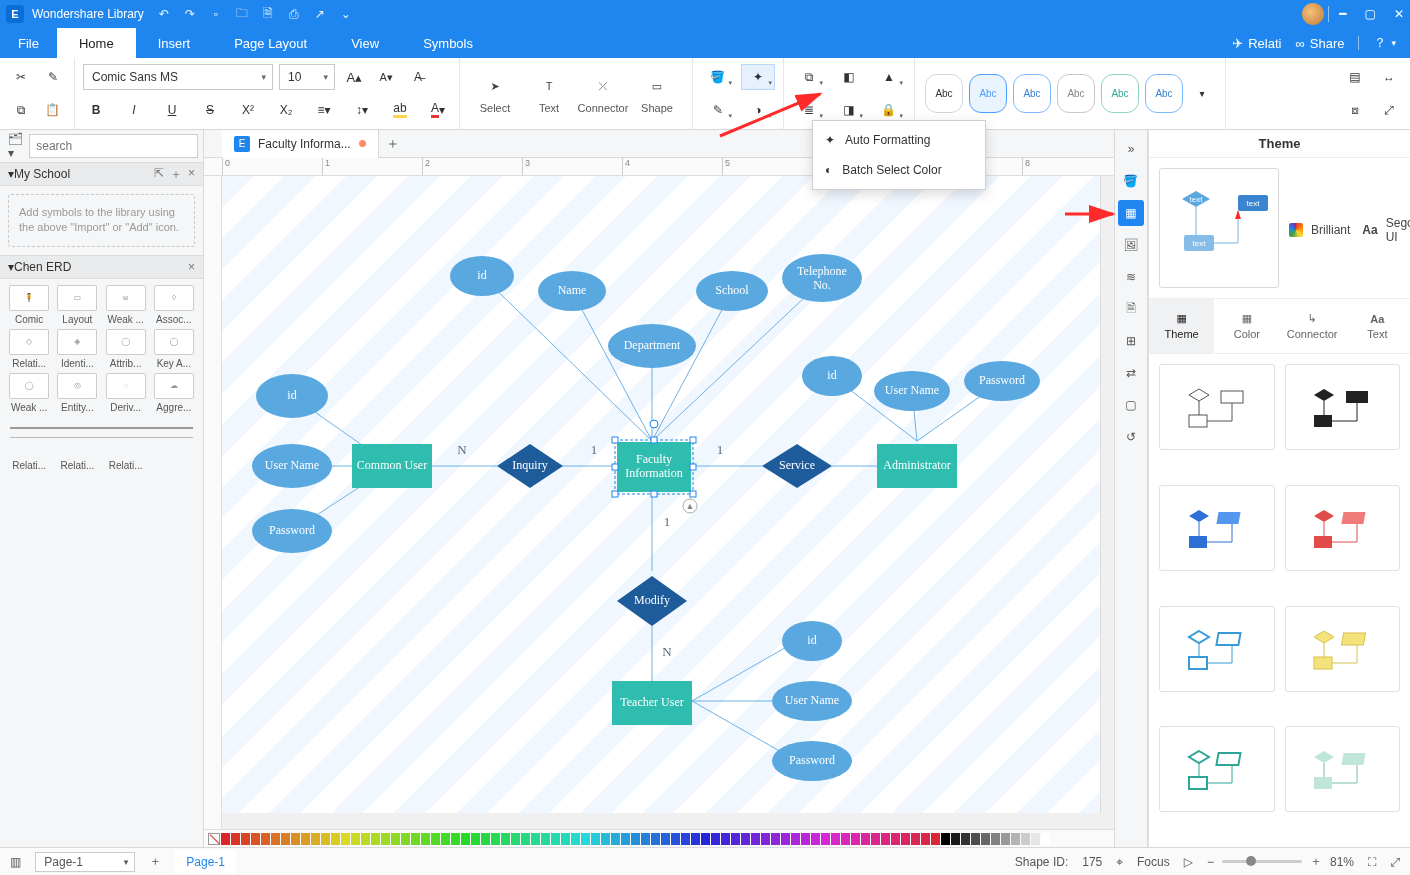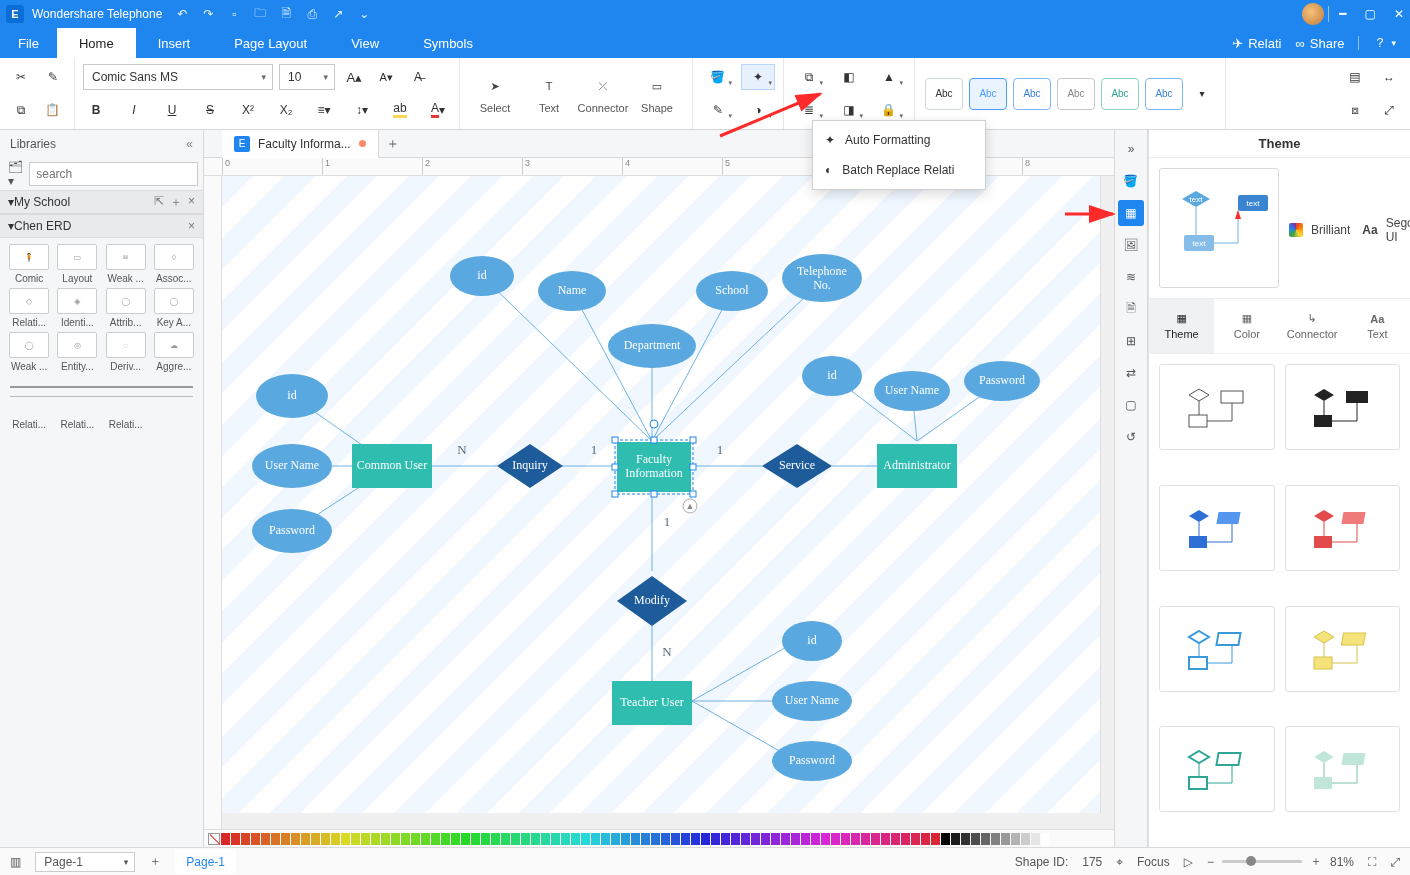--- a/index.html
+++ b/index.html
@@ -25,21 +25,21 @@
 .ribbon .group.row2 { display:grid; grid-template-rows: 1fr 1fr; gap:2px; align-content:center;}
 .ribbon .rbtn { width:26px; height:26px; display:flex; align-items:center; justify-content:center; border-radius:3px;}
 .ribbon .combo { height:26px; border:1px solid #c9c9c9; background:#fff; display:flex; align-items:center; padding:0 8px; font-size:12px; gap:6px; position:relative;}
 .ribbon .combo .caret { position:absolute; right:6px; font-size:9px; color:#666;}
 .ribbon .hrow { display:flex; align-items:center; gap:6px; }
 .ribbon .big { width:54px; display:flex; flex-direction:column; align-items:center; justify-content:center; gap:3px; font-size:11px; color:#555;}
 .ribbon .big .icon { width:26px; height:26px; display:flex; align-items:center; justify-content:center; color:#444;}
 .ribbon .dd { width:34px; height:26px; border:1px solid transparent; display:flex; align-items:center; justify-content:center; position:relative;}
 .ribbon .dd.active { background:#e7f1fd; border-color:#b8d8fb;}
 .ribbon .dd .mini-caret { position:absolute; right:2px; bottom:2px; font-size:7px; color:#666;}
-.ribbon .stylebox { width:38px; height:32px; border:1px solid #cfd6e0; border-radius:4px; display:flex; align-items:center; justify-content:center; font-size:10px; }
+.ribbon .stylebox { width:38px; height:39px; border:1px solid #cfd6e0; border-radius:12px; display:flex; align-items:center; justify-content:center; font-size:10px; }
 .ribbon .stylebox.blue { border-color:#4a9eff; color:#4a9eff; background:#eaf4ff;}
 .ribbon .extras { margin-left:auto; display:flex; gap:6px; padding:6px 8px; flex-direction:column; justify-content:space-around;}
 .ribbon .extras .hrow { gap:8px;}
 .workspace { flex:1; display:flex; min-height:0; }
 
 .leftpanel { width:204px; background:#f5f6f7; border-right:1px solid #d9d9d9; display:flex; flex-direction:column; }
 .leftpanel .head { height:28px; display:flex; align-items:center; padding:0 10px; color:#555; }
 .leftpanel .head .collapse { margin-left:auto; font-size:12px; color:#888;}
 .leftpanel .searchrow { display:flex; align-items:center; gap:6px; padding:4px 8px; }
 .leftpanel .searchrow input { flex:1; height:24px; border:1px solid #ccc; padding:0 6px; font-size:12px; background:#fff;}
@@ -106,21 +106,21 @@
 .cardinality { font-family:"Comic Sans MS", cursive; fill:#5a6b7b; font-size:13px; text-anchor:middle;}
 .sel-handle { fill:#fff; stroke:#1f86ef; stroke-width:1; }
 
 .mini { width:80px; height:60px; }
 </style>
 </head>
 <body>
 
 <div class="titlebar">
   <div class="logo">E</div>
-  <span>Wondershare Telephone</span>
+  <span>Wondershare Library</span>
   <div class="qat">
     <span class="qbtn">↶</span>
     <span class="qbtn">↷</span>
     <span class="qbtn">▫</span>
     <span class="qbtn">🗀</span>
     <span class="qbtn">🗎</span>
     <span class="qbtn">⎙</span>
     <span class="qbtn">↗</span>
     <span class="qbtn">⌄</span>
   </div>
@@ -296,56 +296,53 @@
     </div>
   </div>
 
   <div class="dropdown">
     <div class="ditem">
       <span>✦</span>
       <span>Auto Formatting</span>
     </div>
     <div class="ditem">
       <span>◐</span>
-      <span>Batch Replace Relati</span>
+      <span>Batch Select Color</span>
     </div>
   </div>
 
   <svg class="redarrow" style="left:710px; top:28px; width:120px; height:60px;">
     <defs>
         <marker id="ah1" markerWidth="10" markerHeight="10" refX="8" refY="3" orient="auto">
           <path d="M0,0 L9,3 L0,6 Z" fill="#ff2a2a"></path>
         </marker>
       </defs>
     <line x1="10" y1="50" x2="110" y2="8" stroke="#ff2a2a" stroke-width="3" marker-end="url(#ah1)"></line>
   </svg>
 </div>
 
 <div class="workspace">
 
   <div class="leftpanel">
-    <div class="head">
-      <span>Libraries</span>
-      <span class="collapse">«</span>
-    </div>
     <div class="searchrow">
       <div class="sbtn">🗂▾</div>
       <input placeholder="search" style="">
       <div class="sbtn">🔍</div>
       <div class="sbtn" style="flex-direction:column;font-size:8px;line-height:8px;">▴<br>▾</div>
     </div>
     <div class="accordion">
       <span>▾ </span>
         <span>My School</span>
       <div class="actions">
         <span>⇱</span>
         <span>＋</span>
         <span>×</span>
       </div>
     </div>
+    <div class="dropzone">Add symbols to the library using the above "Import" or "Add" icon.</div>
     <div class="accordion">
       <span>▾ </span>
         <span>Chen ERD</span>
       <div class="actions">
           <span>×</span>
         </div>
     </div>
     <div class="shapegrid">
       <div class="cell">
           <div class="thumb">🧍</div>

